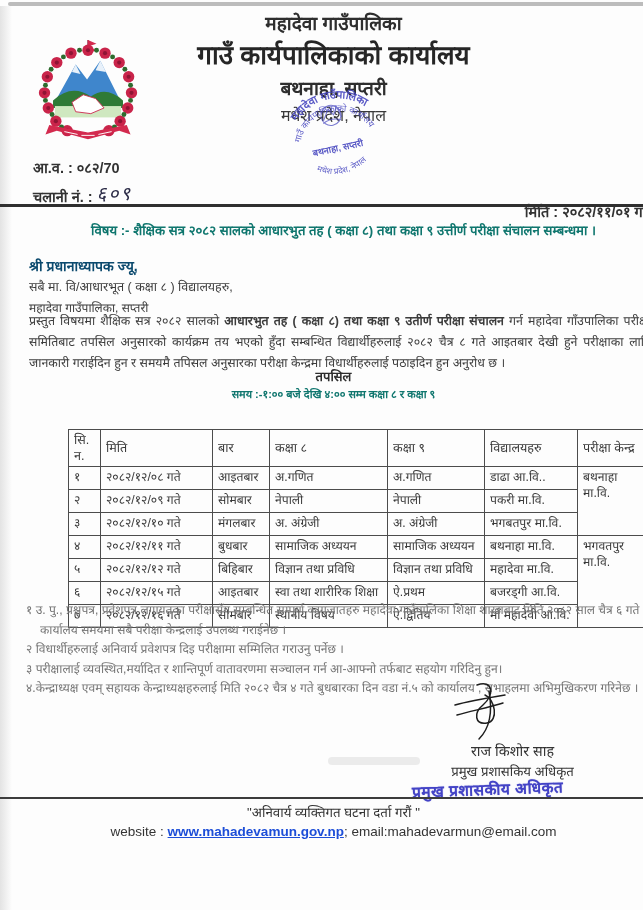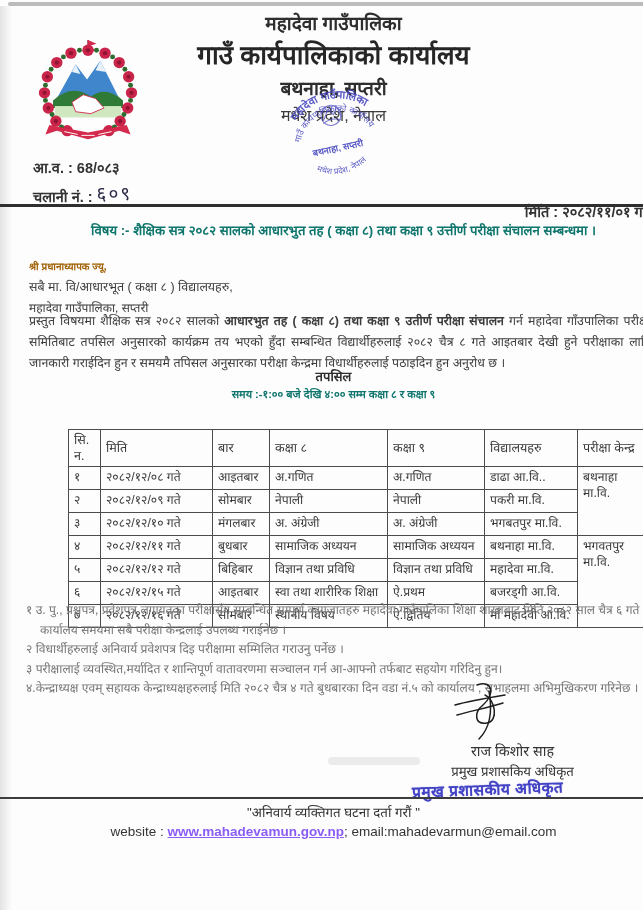--- a/index.html
+++ b/index.html
@@ -20,28 +20,28 @@
 
   
   .lh1{top:10px;left:0;right:0;font-size:19px;font-weight:bold;color:#2e2e2e;}
   .lh2{top:36px;left:0;right:0;font-size:26px;font-weight:bold;color:#262626;}
   .lh3{top:75px;left:0;right:0;font-size:19px;font-weight:bold;color:#2e2e2e;}
   .lh4{top:104px;left:0;right:0;font-size:16px;color:#3a3a3a;}
   .emblem{left:36px;top:38px;width:104px;}
   .hstamp{left:266px;top:80px;width:142px;height:128px;transform:rotate(-12deg);opacity:.88;}
   .fy{top:157px;left:33px;font-size:14.5px;font-weight:bold;color:#333;}
   .chalani{top:182px;left:33px;font-size:14.5px;font-weight:bold;color:#333;}
-  .chalani-num{font-size:19px;font-weight:normal;letter-spacing:2px;position:relative;top:-2px;color:#2b2b46;}
+  .chalani-num{font-size:19px;font-weight:normal;font-style:italic;letter-spacing:2px;position:relative;top:-2px;color:#2b2b46;}
   .miti{top:181px;right:16px;font-size:14.5px;font-weight:bold;color:#333;margin-top:20px;}
   .rule1{top:204px;left:0;right:0;border-top:3px solid #2f2f2f;}
 
   .subject{top:221px;left:40px;right:20px;font-size:13.2px;font-weight:bold;color:#0f766e;}
 
   .recipient{top:256px;left:29px;line-height:21px;font-size:12.5px;}
-  .recip1{font-weight:bold;font-size:10px;color:#a16207;}
+  .recip1{font-weight:bold;font-size:14px;color:#0c4a6e;}
   .recip3{font-size:12px;}
 
   .para{top:311px;left:29px;right:16px;font-size:12.4px;line-height:21px;text-align:justify;}
   .tapasil{top:367px;left:0;right:0;font-weight:bold;font-size:13px;color:#2d2d2d;}
   .timeline{top:386px;left:0;right:0;font-weight:bold;font-size:11px;color:#0f766e;}
 
   
   .tblwrap{top:429px;left:36px;width:582px;margin-left:32px;}
   table.sched{border-collapse:collapse;width:582px;table-layout:fixed;font-size:12.2px;color:#383838;}
   table.sched th,table.sched td{border:1px solid #4c4c4c;padding:2px 5px;text-align:left;vertical-align:top;font-weight:normal;line-height:16px;word-wrap:break-word;}
@@ -55,21 +55,21 @@
 
   
   .squiggle{left:449px;top:679px;width:58px;height:62px;}
   .sig-name{top:741px;left:415px;width:195px;font-size:14.3px;color:#343434;}
   .sig-title{top:762px;left:405px;width:215px;font-size:13.2px;color:#343434;}
   .sig-stamp{top:778px;left:412px;font-size:15.5px;font-weight:bold;color:#4343c6;transform:rotate(-2deg);text-shadow:0 0 1px rgba(67,67,198,.55);letter-spacing:.5px;}
 
   .rule2{top:797px;left:0;right:0;border-top:2px solid #3c3c3c;}
   .motto{top:803px;left:0;right:0;font-size:13.3px;color:#333;}
   .website{top:824px;left:0;right:0;font-size:13.5px;color:#343434;}
-  .website .url{text-decoration:underline;font-weight:bold;color:#8b5cf6;}
+  .website .url{text-decoration:underline;font-weight:bold;color:#1d4ed8;}
 </style>
 </head>
 <body>
 
 <div class="page">
 
   <div class="abs scan-top"></div>
   <div class="abs scan-left"></div>
 
   <svg class="abs emblem" viewBox="0 0 110 126">
@@ -169,21 +169,21 @@
       </g>
       <text font-size="12" font-weight="bold"><textPath href="#arcTop1" startOffset="50%" text-anchor="middle">महादेवा गाउँपालिका</textPath></text>
       <text font-size="9.5"><textPath href="#arcTop2" startOffset="50%" text-anchor="middle">गाउँ कार्यपालिकाको कार्यालय</textPath></text>
       <text font-size="10" font-weight="bold" x="70" y="78" text-anchor="middle">बथनाहा, सप्तरी</text>
       <text font-size="9"><textPath href="#arcBot" startOffset="50%" text-anchor="middle">मधेश प्रदेश, नेपाल</textPath></text>
     </g>
   </svg>
 
   <div class="abs fy">
     <span>आ.व. :</span>
-    <span>68/०८३</span>
+    <span>०८२/70</span>
   </div>
   <div class="abs chalani">
     <span>चलानी नं. :</span>
     <span class="chalani-num">६०९</span>
   </div>
   <div class="abs miti">
     <span>मिति :</span>
     <span>२०८२/११/०१ गते</span>
   </div>
 

